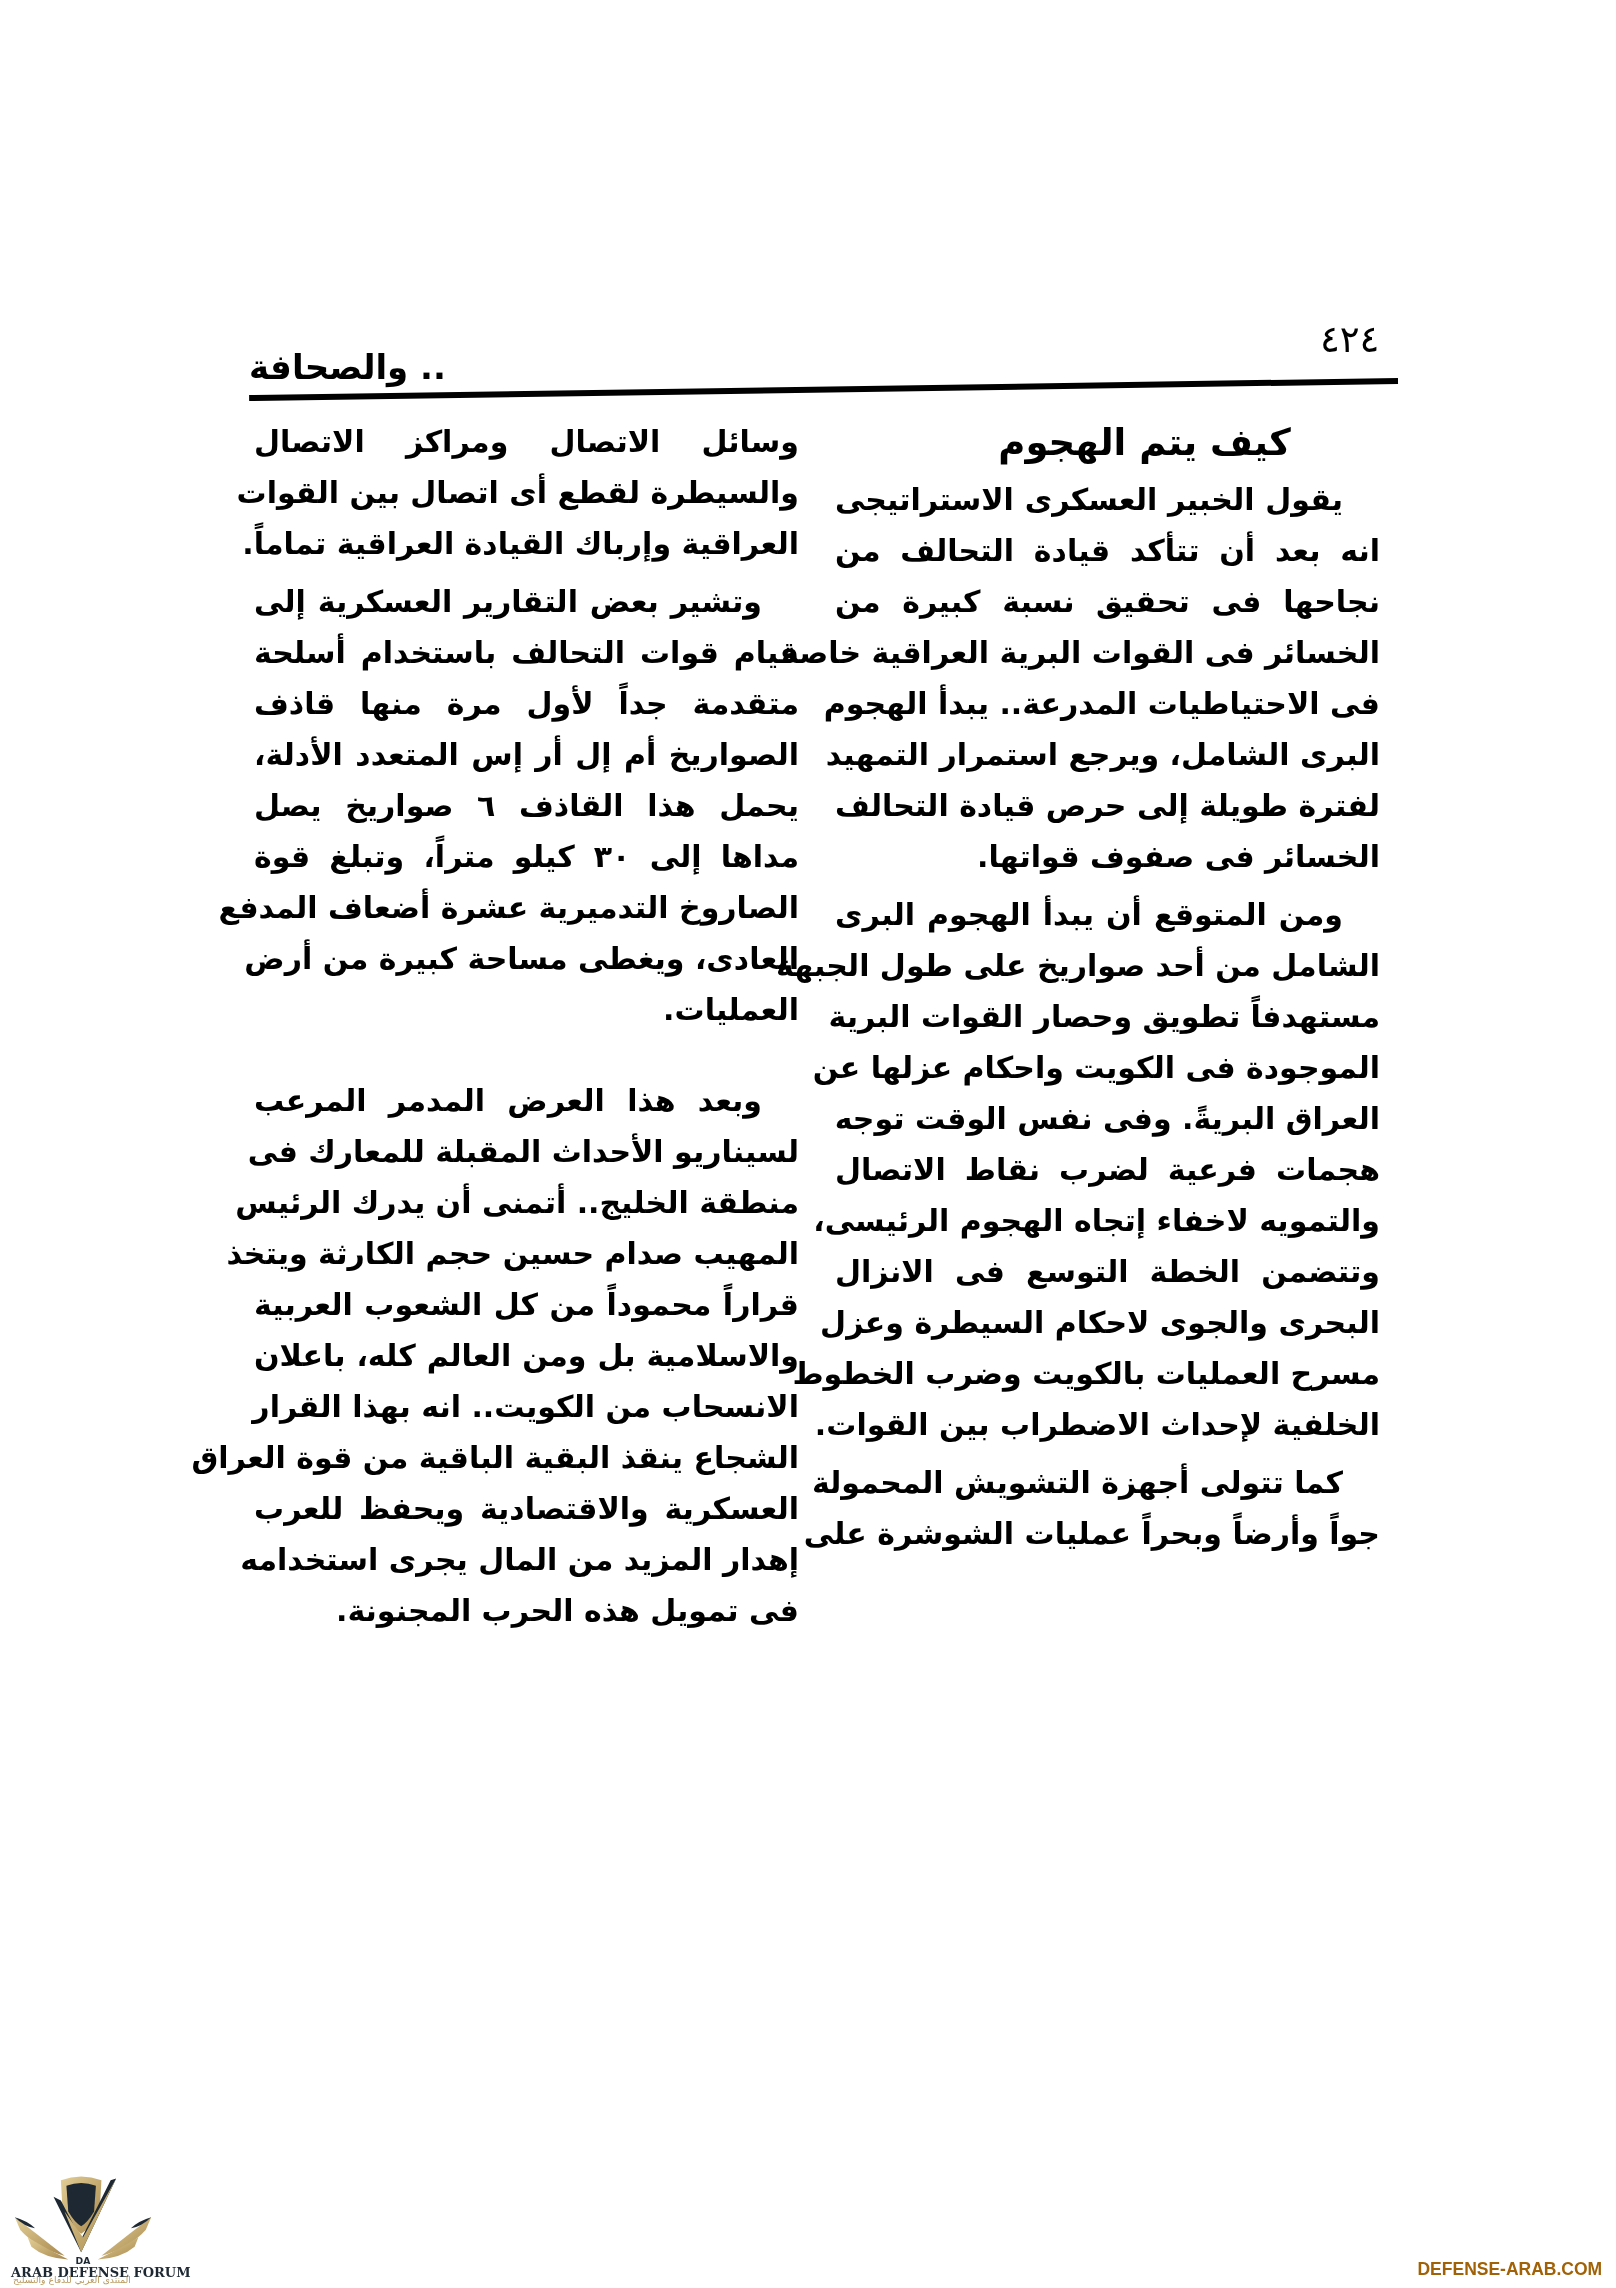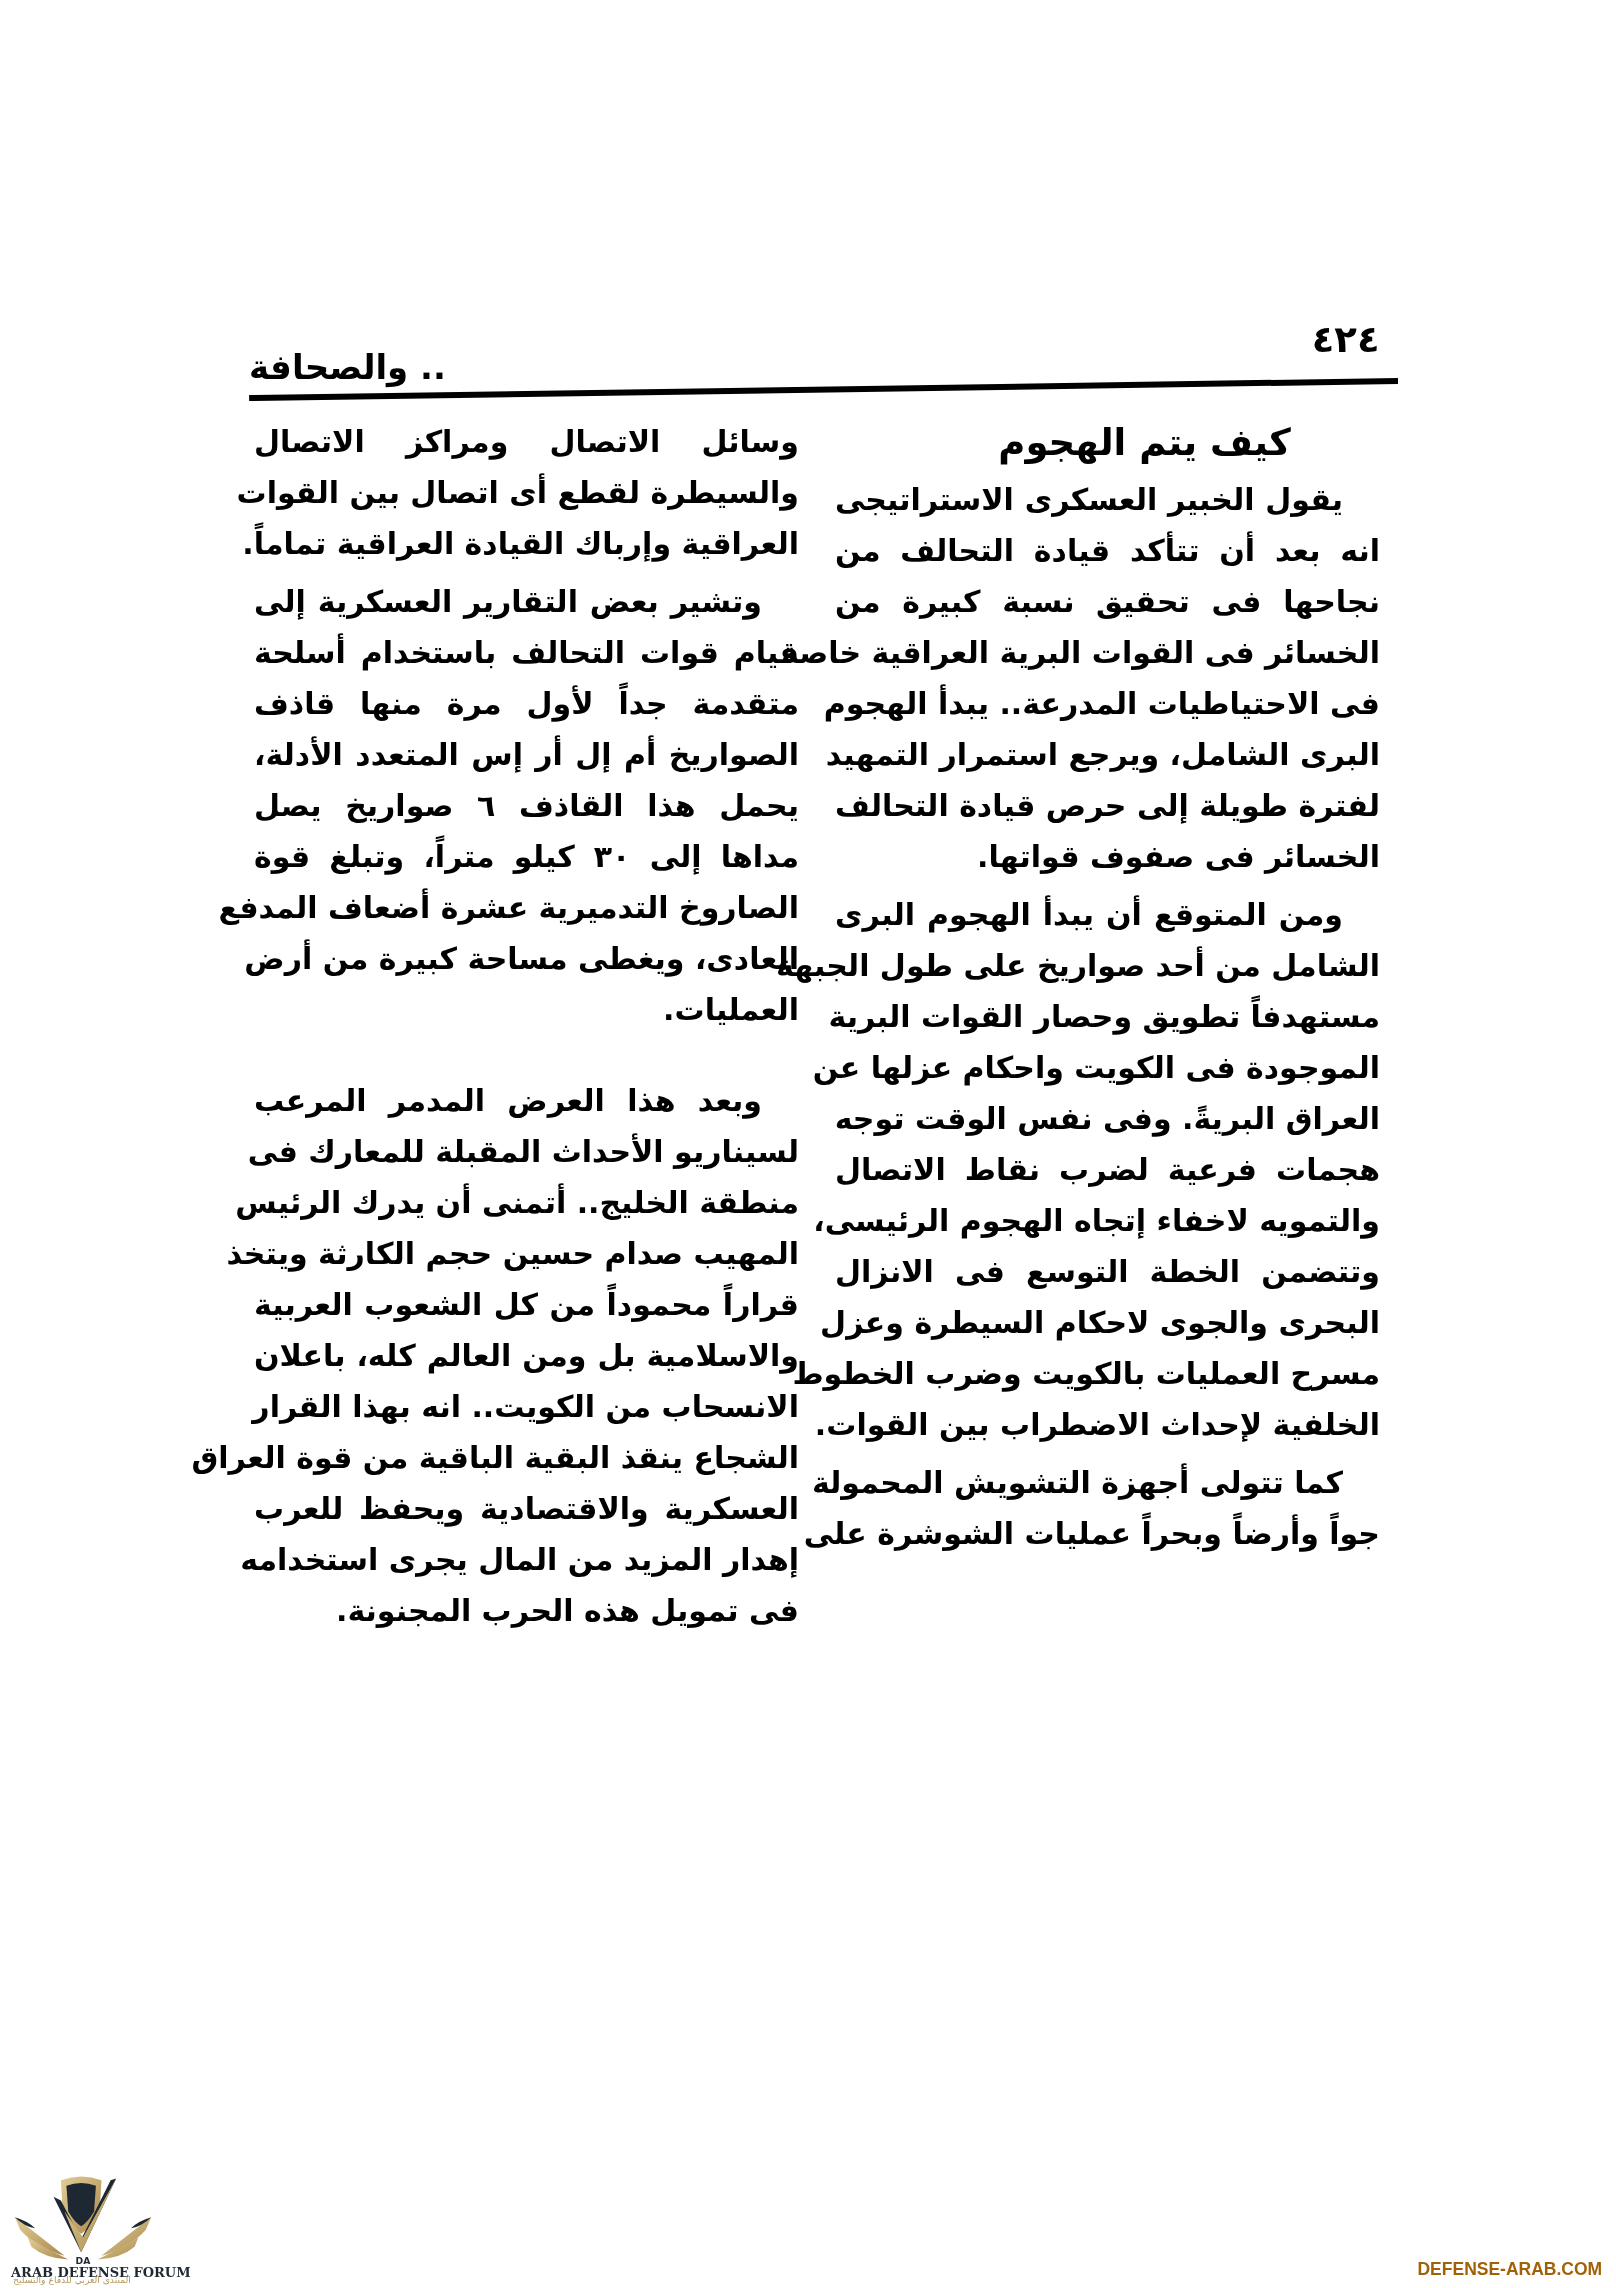--- a/index.html
+++ b/index.html
@@ -20,21 +20,21 @@
     left: 249px;
     top: 318px;
     width: 1149px;
     height: 74px;
   }
   .page-number {
     position: absolute;
     right: 18.5px;
     top: 0px;
     font-size: 37px;
-    font-weight: bold;
+    font-weight: normal;
     direction: rtl;
   }
   .running-title {
     position: absolute;
     left: 0px;
     top: 9.2px;
     font-size: 34px;
     font-weight: bold;
     direction: rtl;
     margin-top: 20px;

